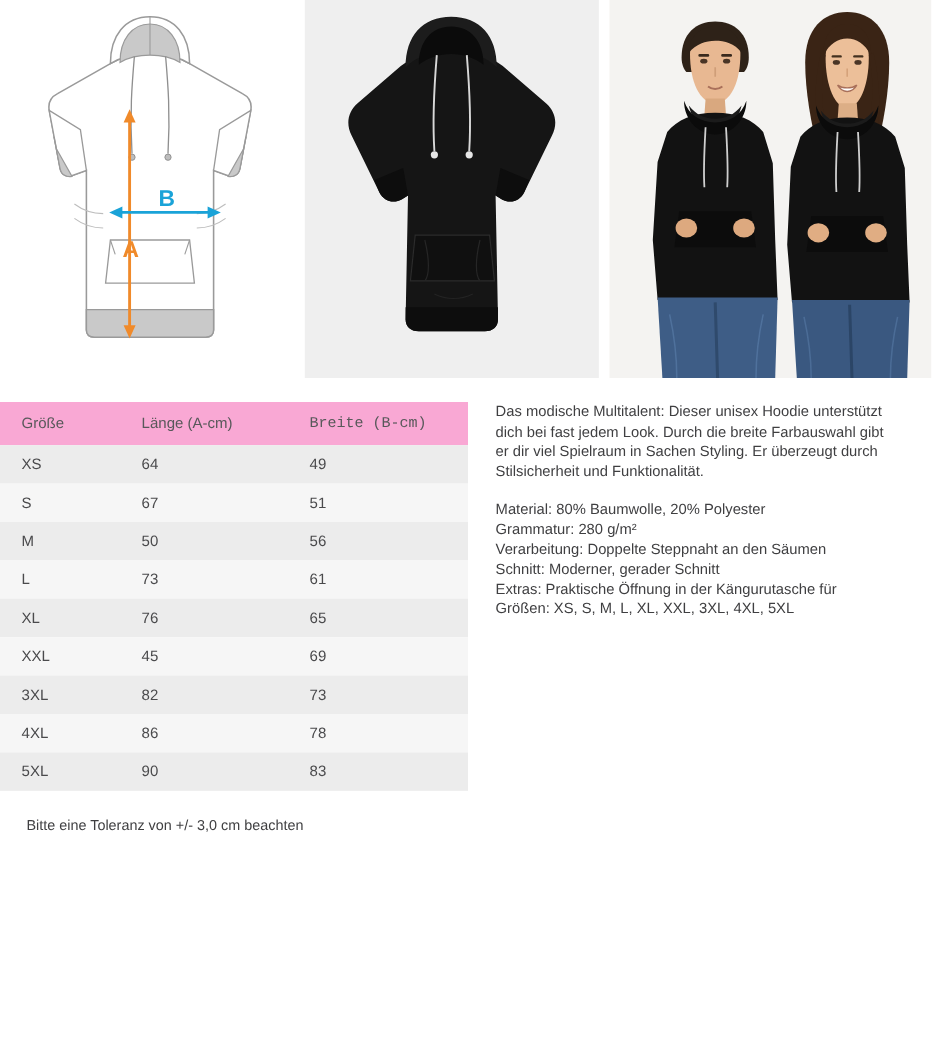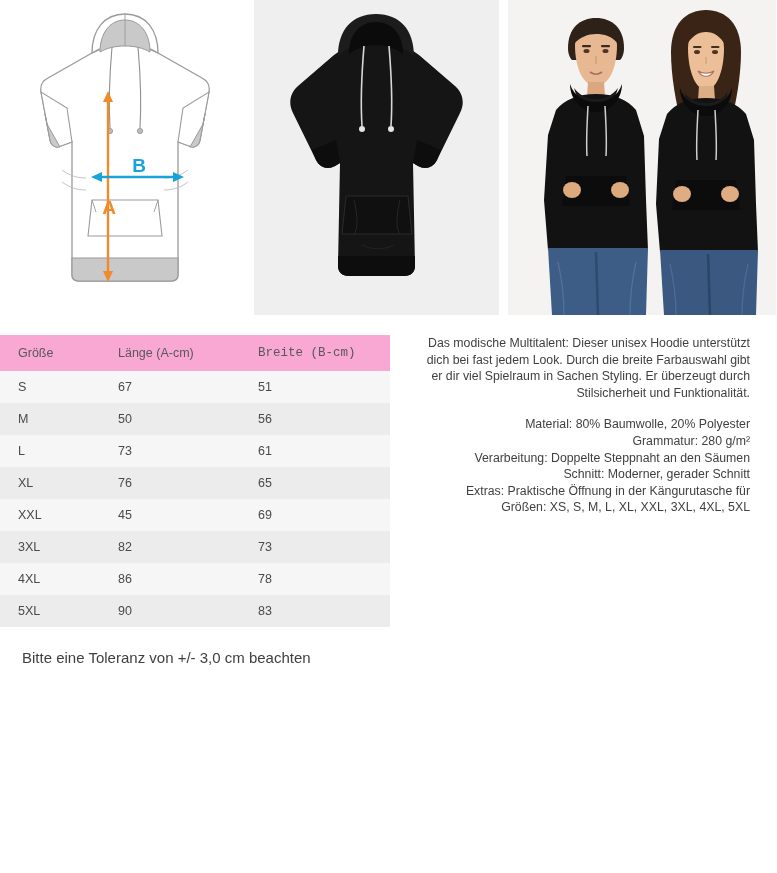--- a/index.html
+++ b/index.html
@@ -71,32 +71,32 @@
   }
   table.size-table tr.odd td { background: #ececec; }
   table.size-table tr.even td { background: #f6f6f6; }
   .col-size { width: 100px; }
   .col-len  { width: 140px; }
   .col-wid  { width: 150px; font-family: Liberation Mono, monospace; }
 
   .tolerance {
     margin-top: 22px;
     padding-left: 22px;
-    font-size: 15px;
+    font-size: 12px;
     color: #3f3f41;
   }
 
   .desc {
     width: 360px;
     padding-left: 23px;
     font-size: 12.3px;
     line-height: 16.6px;
     color: #3f3f41;
   }
-  .desc p { margin: 0; text-align: right; }
+  .desc p { margin: 0; }
   .desc .gap { height: 15px; }
   .desc .indent { padding-left: 45px; }
 </style>
 </head>
 <body>
 
 <div class="page">
 
   <div class="images">
 
@@ -255,20 +255,25 @@
     <div class="table-wrap">
       <table class="size-table">
         <thead>
           <tr>
             <th class="col-size">Größe</th>
             <th class="col-len">Länge (A-cm)</th>
             <th class="col-wid">Breite (B-cm)</th>
           </tr>
         </thead>
         <tbody>
+          <tr class="odd">
+            <td>XS</td>
+            <td>64</td>
+            <td>49</td>
+          </tr>
           <tr class="even">
             <td>S</td>
             <td>67</td>
             <td>51</td>
           </tr>
           <tr class="odd">
             <td>M</td>
             <td>50</td>
             <td>56</td>
           </tr>

